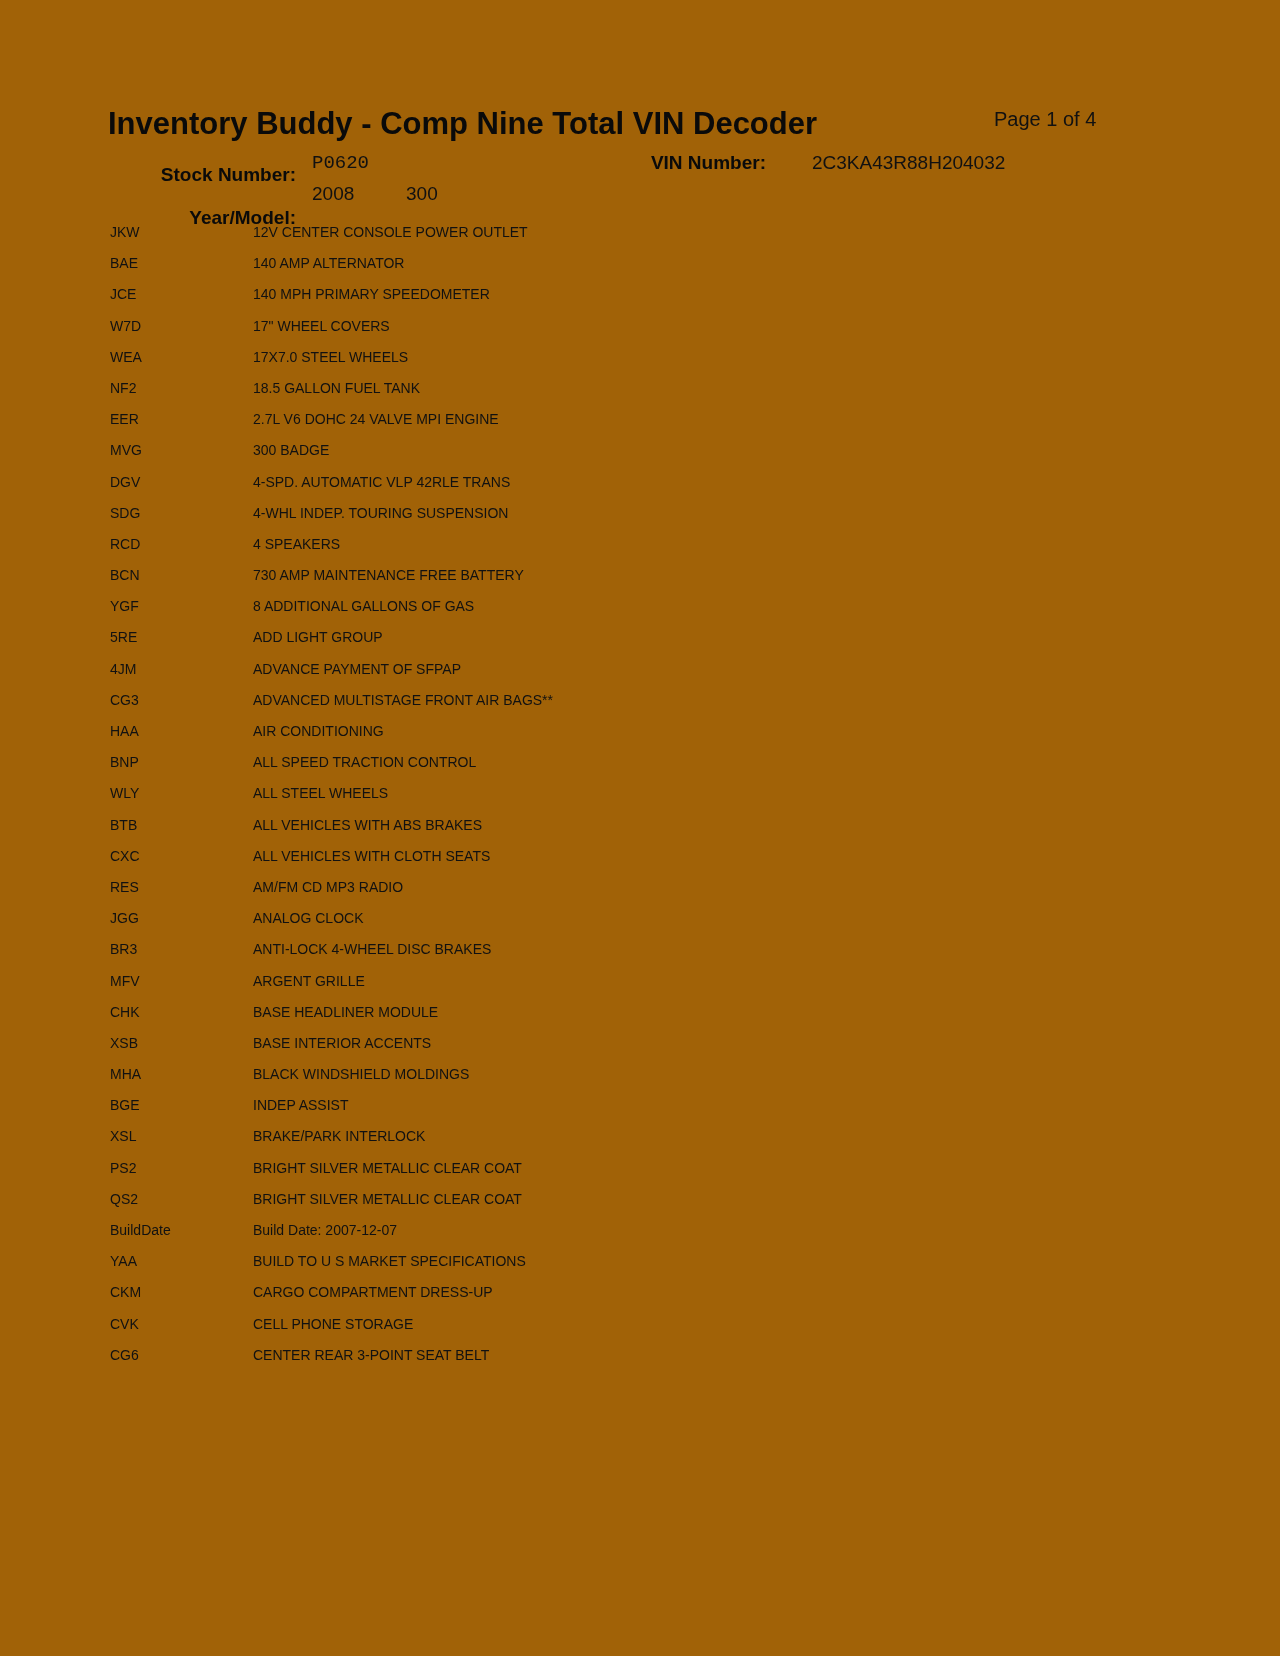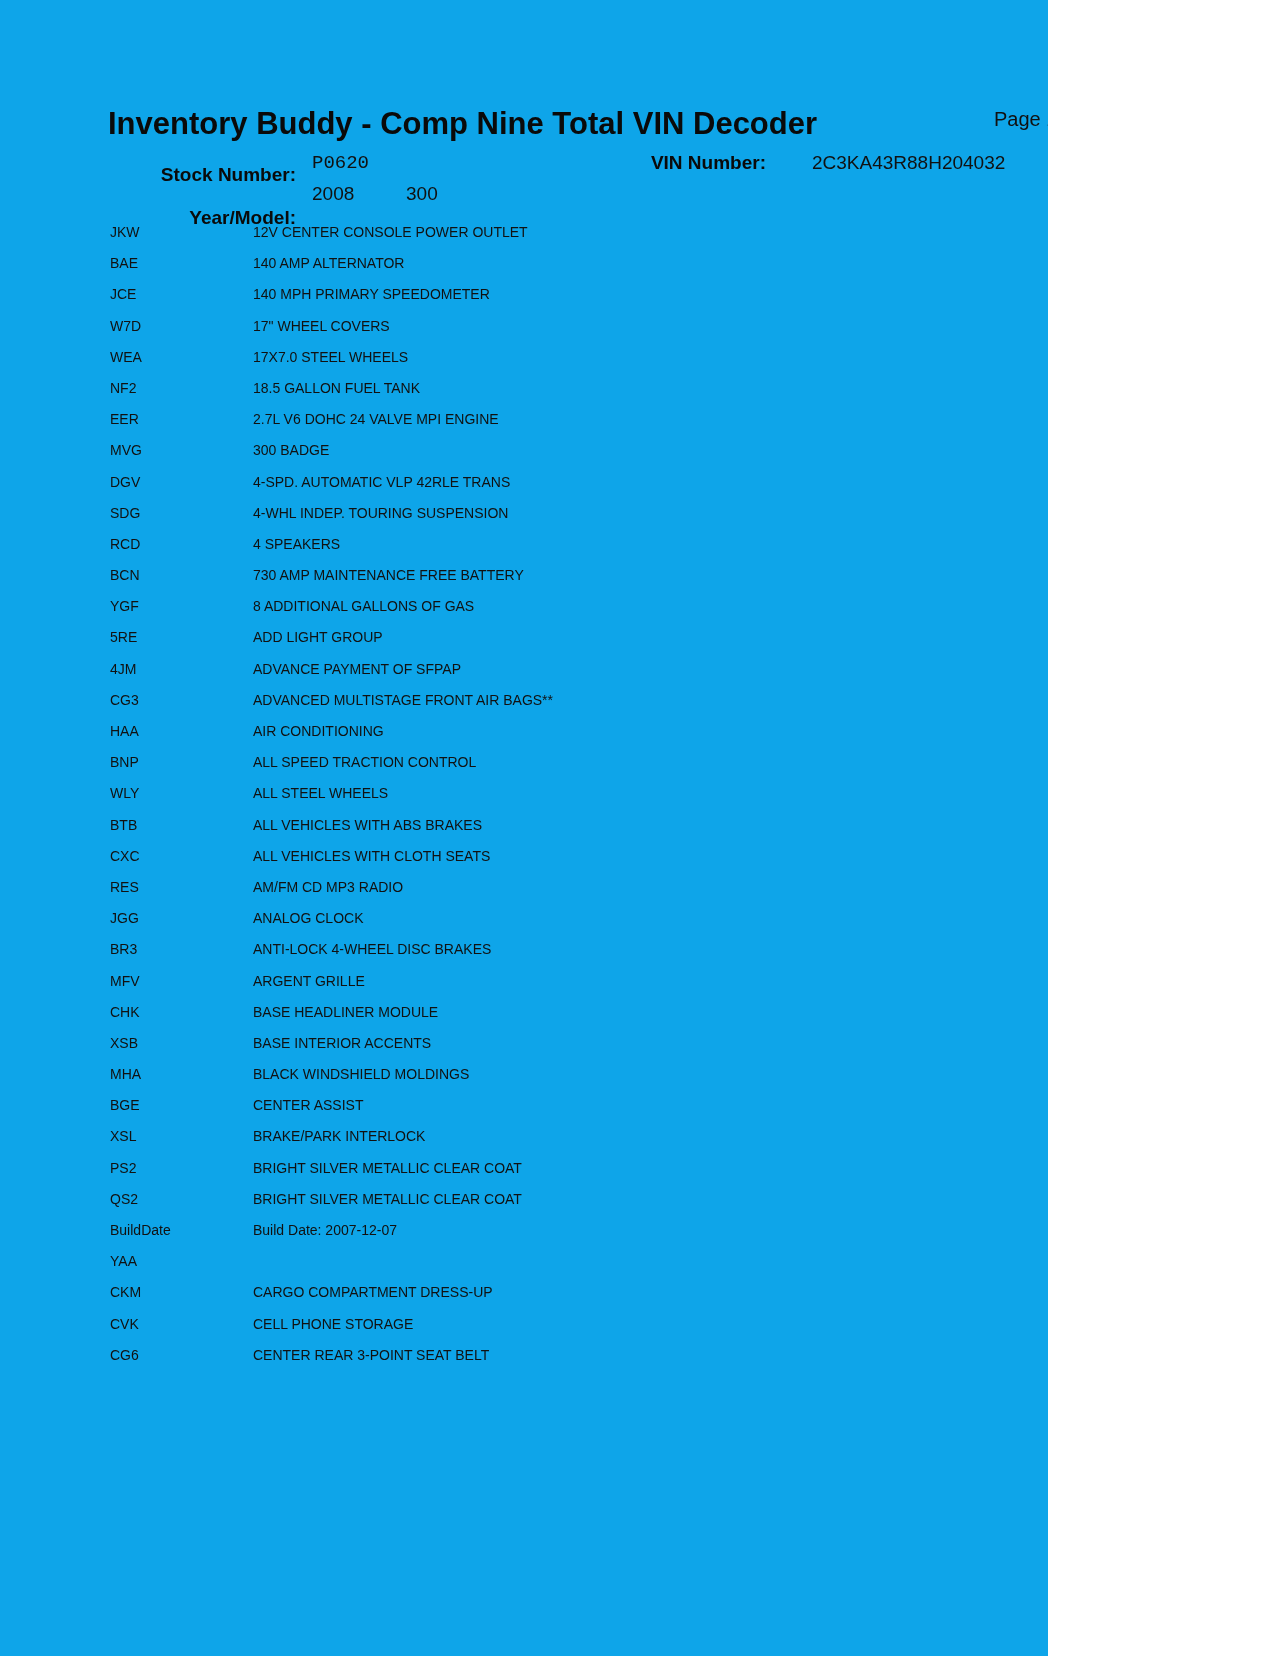--- a/index.html
+++ b/index.html
@@ -2,23 +2,23 @@
 <html><head>
 <meta charset="utf-8">
 <style>
   html, body {
     margin: 0;
     padding: 0;
     background: #ffffff;
   }
   .page {
     position: relative;
-    width: 1048px;
+    width: 1280px;
     height: 1656px;
-    background: #0ea5e9;
+    background: #a16207;
     color: #111111;
     font-family: "Liberation Sans", "DejaVu Sans", sans-serif;
     overflow: hidden;
   }
   .title {
     position: absolute;
     left: 108px;
     top: 106px;
     font-size: 31px;
     font-weight: bold;
@@ -237,21 +237,21 @@
       </div>
 
       <div class="option-row">
         <span class="option-code">MHA</span>
         <span class="option-desc">BLACK WINDSHIELD MOLDINGS</span>
       </div>
 
 
       <div class="option-row">
         <span class="option-code">BGE</span>
-        <span class="option-desc">CENTER ASSIST</span>
+        <span class="option-desc">INDEP ASSIST</span>
       </div>
 
       <div class="option-row">
         <span class="option-code">XSL</span>
         <span class="option-desc">BRAKE/PARK INTERLOCK</span>
       </div>
 
       <div class="option-row">
         <span class="option-code">PS2</span>
         <span class="option-desc">BRIGHT SILVER METALLIC CLEAR COAT</span>
@@ -262,20 +262,21 @@
         <span class="option-desc">BRIGHT SILVER METALLIC CLEAR COAT</span>
       </div>
 
       <div class="option-row">
         <span class="option-code">BuildDate</span>
         <span class="option-desc">Build Date: 2007-12-07</span>
       </div>
 
       <div class="option-row">
         <span class="option-code">YAA</span>
+        <span class="option-desc">BUILD TO U S MARKET SPECIFICATIONS</span>
       </div>
 
       <div class="option-row">
         <span class="option-code">CKM</span>
         <span class="option-desc">CARGO COMPARTMENT DRESS-UP</span>
       </div>
 
       <div class="option-row">
         <span class="option-code">CVK</span>
         <span class="option-desc">CELL PHONE STORAGE</span>

